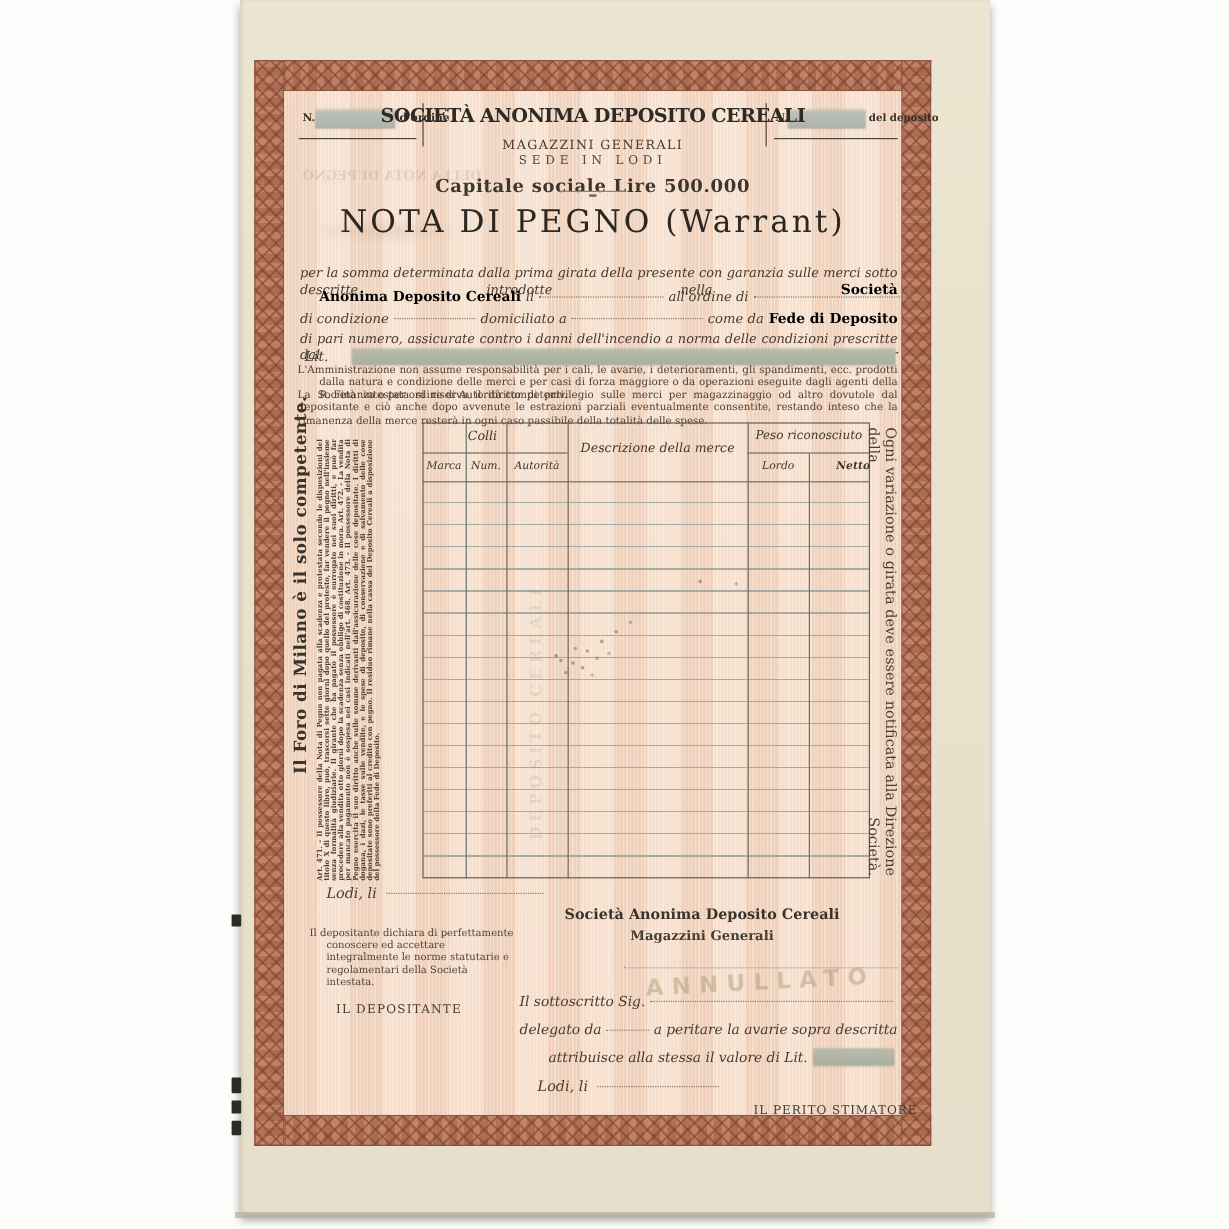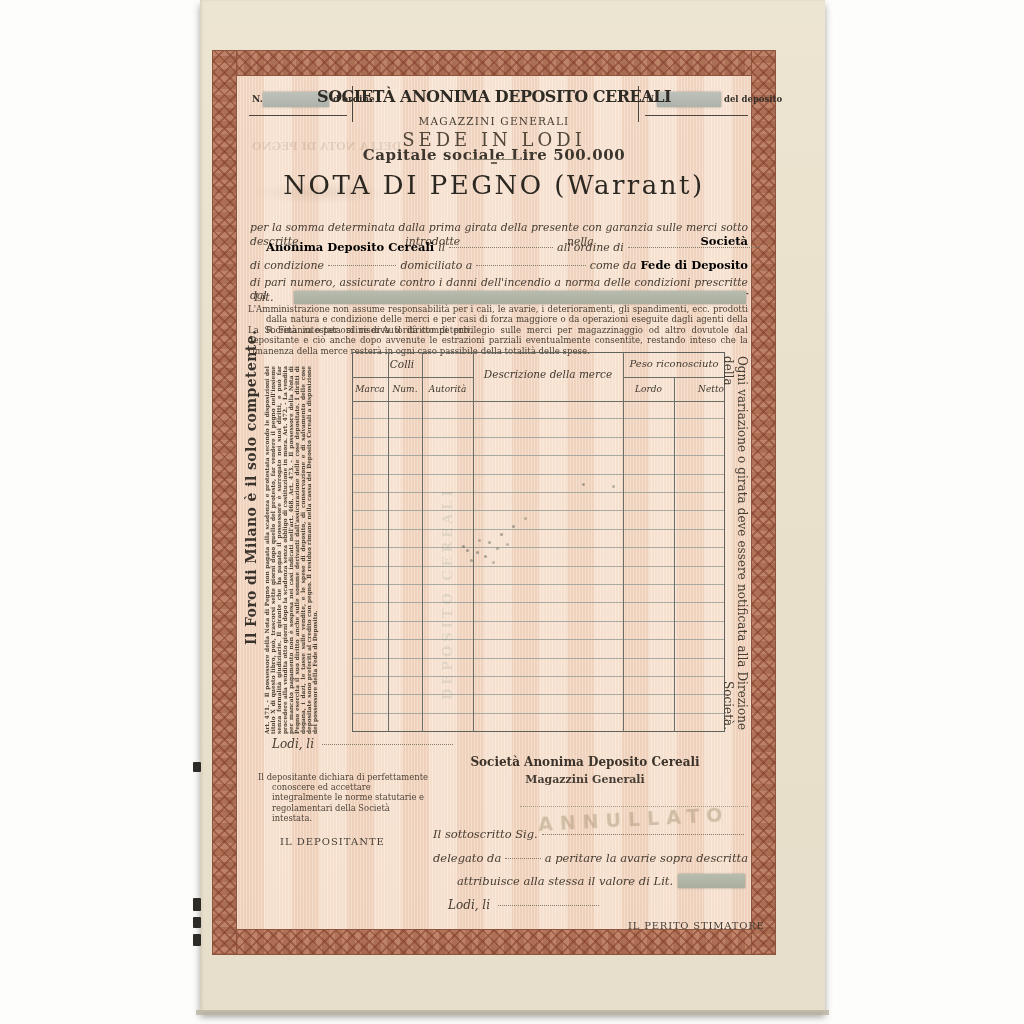--- a/index.html
+++ b/index.html
@@ -97,21 +97,21 @@
   <div class="vline" style="left:352px;top:86px;height:36px;"></div>
 
   <div class="vline" style="left:638px;top:86px;height:36px;"></div>
   <span class="t b" style="left:646px;top:94px;font-size:9px;">N.</span>
   <div class="redact" style="position:absolute;left:657px;top:92px;width:64px;height:15px;"></div>
   <span class="t b" style="left:724px;top:94px;font-size:8.5px;">del deposito</span>
   <div class="hline" style="left:645px;top:115px;width:103px;"></div>
 
   <div class="t b ctr" style="top:87px;font-size:16px;letter-spacing:-0.5px;color:#2e2a24;">SOCIETÀ ANONIMA DEPOSITO CEREALI</div>
   <div class="t ctr" style="top:115px;font-size:10.5px;letter-spacing:1.2px;color:#453d33;">MAGAZZINI GENERALI</div>
-  <div class="t ctr" style="top:129px;font-size:18px;letter-spacing:4px;color:#524639;">SEDE IN LODI</div>
+  <div class="t ctr" style="top:129px;font-size:10px;letter-spacing:4px;color:#524639;">SEDE IN LODI</div>
   <div class="t b ctr" style="top:146px;font-size:15px;letter-spacing:.6px;color:#3c362e;">Capitale sociale Lire 500.000</div>
   <div class="hline" style="left:466px;top:159px;width:56px;background:#8c8272;"></div>
   <div class="hline" style="left:491px;top:162px;width:6px;height:2px;background:#6d6456;"></div>
 
   <div class="ghost" style="left:252px;top:140px;font-size:11px;">DELLA NOTA DI PEGNO</div>
   <div class="smudge" style="left:250px;top:182px;width:140px;height:22px;"></div>
 
   <div class="t ctr" style="top:170px;font-size:26px;letter-spacing:2.5px;color:#2b2721;">NOTA DI PEGNO (Warrant)</div>
 
   <div class="justline" style="left:250px;top:221px;width:498px;font-size:10.8px;">
@@ -155,21 +155,21 @@
   <div class="hline" style="left:623px;top:377px;width:102px;background:#6b6e67;"></div>
   <div class="hline" style="left:352px;top:401px;width:373px;background:#6b6e67;"></div>
 
   <div class="hdr" style="left:352px;top:358px;width:100px;font-size:10.5px;">Colli</div>
   <div class="hdr" style="left:352px;top:384px;width:36px;font-size:9px;">Marca</div>
   <div class="hdr" style="left:388px;top:384px;width:34px;font-size:9px;">Num.</div>
   <div class="hdr" style="left:422px;top:384px;width:51px;font-size:9px;">Autorità</div>
   <div class="hdr" style="left:473px;top:368px;width:150px;font-size:10.5px;">Descrizione della merce</div>
   <div class="hdr" style="left:623px;top:358px;width:102px;font-size:10px;">Peso riconosciuto</div>
   <div class="hdr" style="left:623px;top:384px;width:51px;font-size:9px;">Lordo</div>
-  <div class="hdr" style="left:674px;top:384px;width:74px;font-size:9px;">Netto</div>
+  <div class="hdr" style="left:674px;top:384px;width:74px;font-size:9px;font-weight:bold;">Netto</div>
 
   <div class="ghost-v" style="left:440px;top:700px;width:270px;font-size:13px;">DEPOSITO CEREALI</div>
   <div class="speckles" style="left:462px;top:545px;"></div>
 
   <div class="t b rot-l" style="left:243px;top:645px;width:282px;font-size:14px;letter-spacing:.4px;color:#3a332b;text-align:center;">Il Foro di Milano è il solo competente.</div>
   <div class="t rot-l" style="left:264px;top:734px;width:368px;font-size:5.8px;line-height:6px;white-space:normal;text-align:justify;color:#4a4034;font-weight:bold;">Art. 471. - Il possessore della Nota di Pegno non pagata alla scadenza e protestata secondo le disposizioni del titolo X di questo libro, può, trascorsi sette giorni dopo quello del protesto, far vendere il pegno nell'insieme senza formalità giudiziarie. Il girante che ha pagato il possessore è surrogato nei suoi diritti, e può far procedere alla vendita otto giorni dopo la scadenza senza obbligo di costituzione in mora. Art. 472. - La vendita per mancato pagamento non è sospesa nei casi indicati nell'art. 468. Art. 473. - Il possessore della Nota di Pegno esercita il suo diritto anche sulle somme derivanti dall'assicurazione delle cose depositate. I diritti di dogana, i dazi, le tasse sulle vendite, e le spese di deposito, di conservazione e di salvamento delle cose depositate sono preferiti al credito con pegno. Il residuo rimane nella cassa del Deposito Cereali a disposizione del possessore della Fede di Deposito.</div>
 
   <div class="t rot-r" style="left:749px;top:356px;width:374px;font-size:12px;color:#463e33;text-align:justify;text-align-last:justify;white-space:normal;">Ogni variazione o girata deve essere notificata alla Direzione della Società.</div>
 
   <div class="flexline" style="left:272px;top:737px;width:185px;font-size:12px;">

